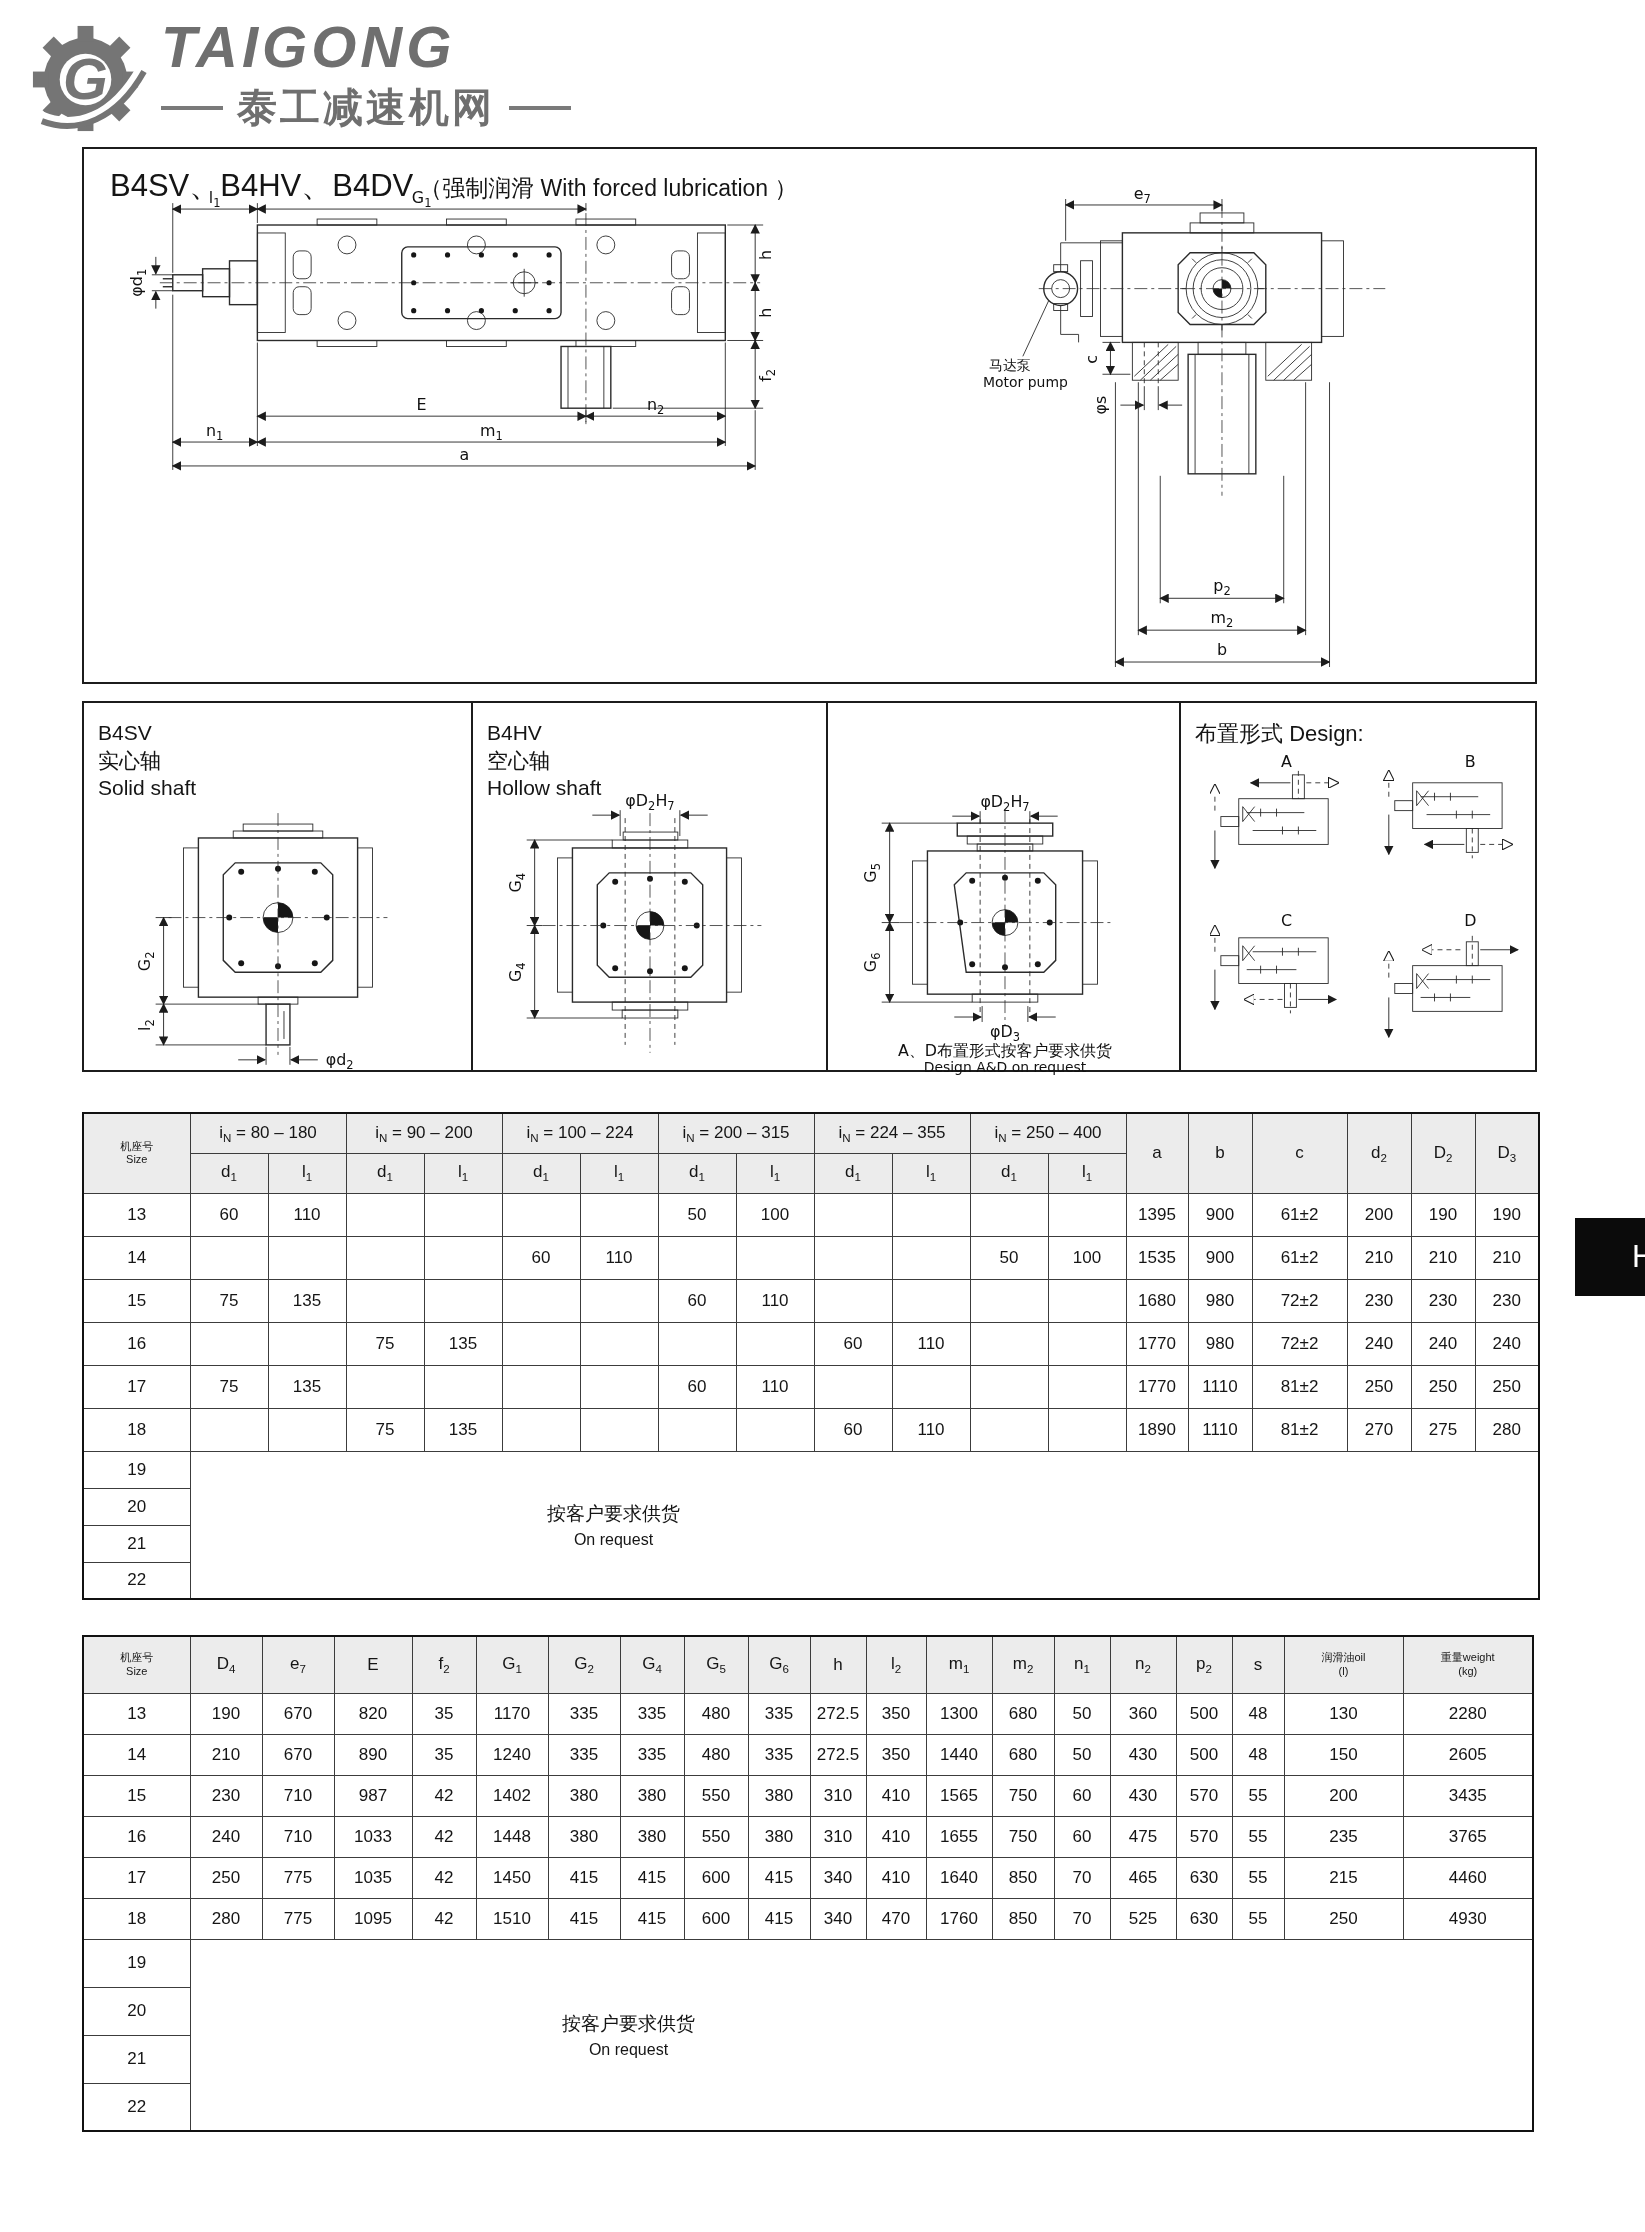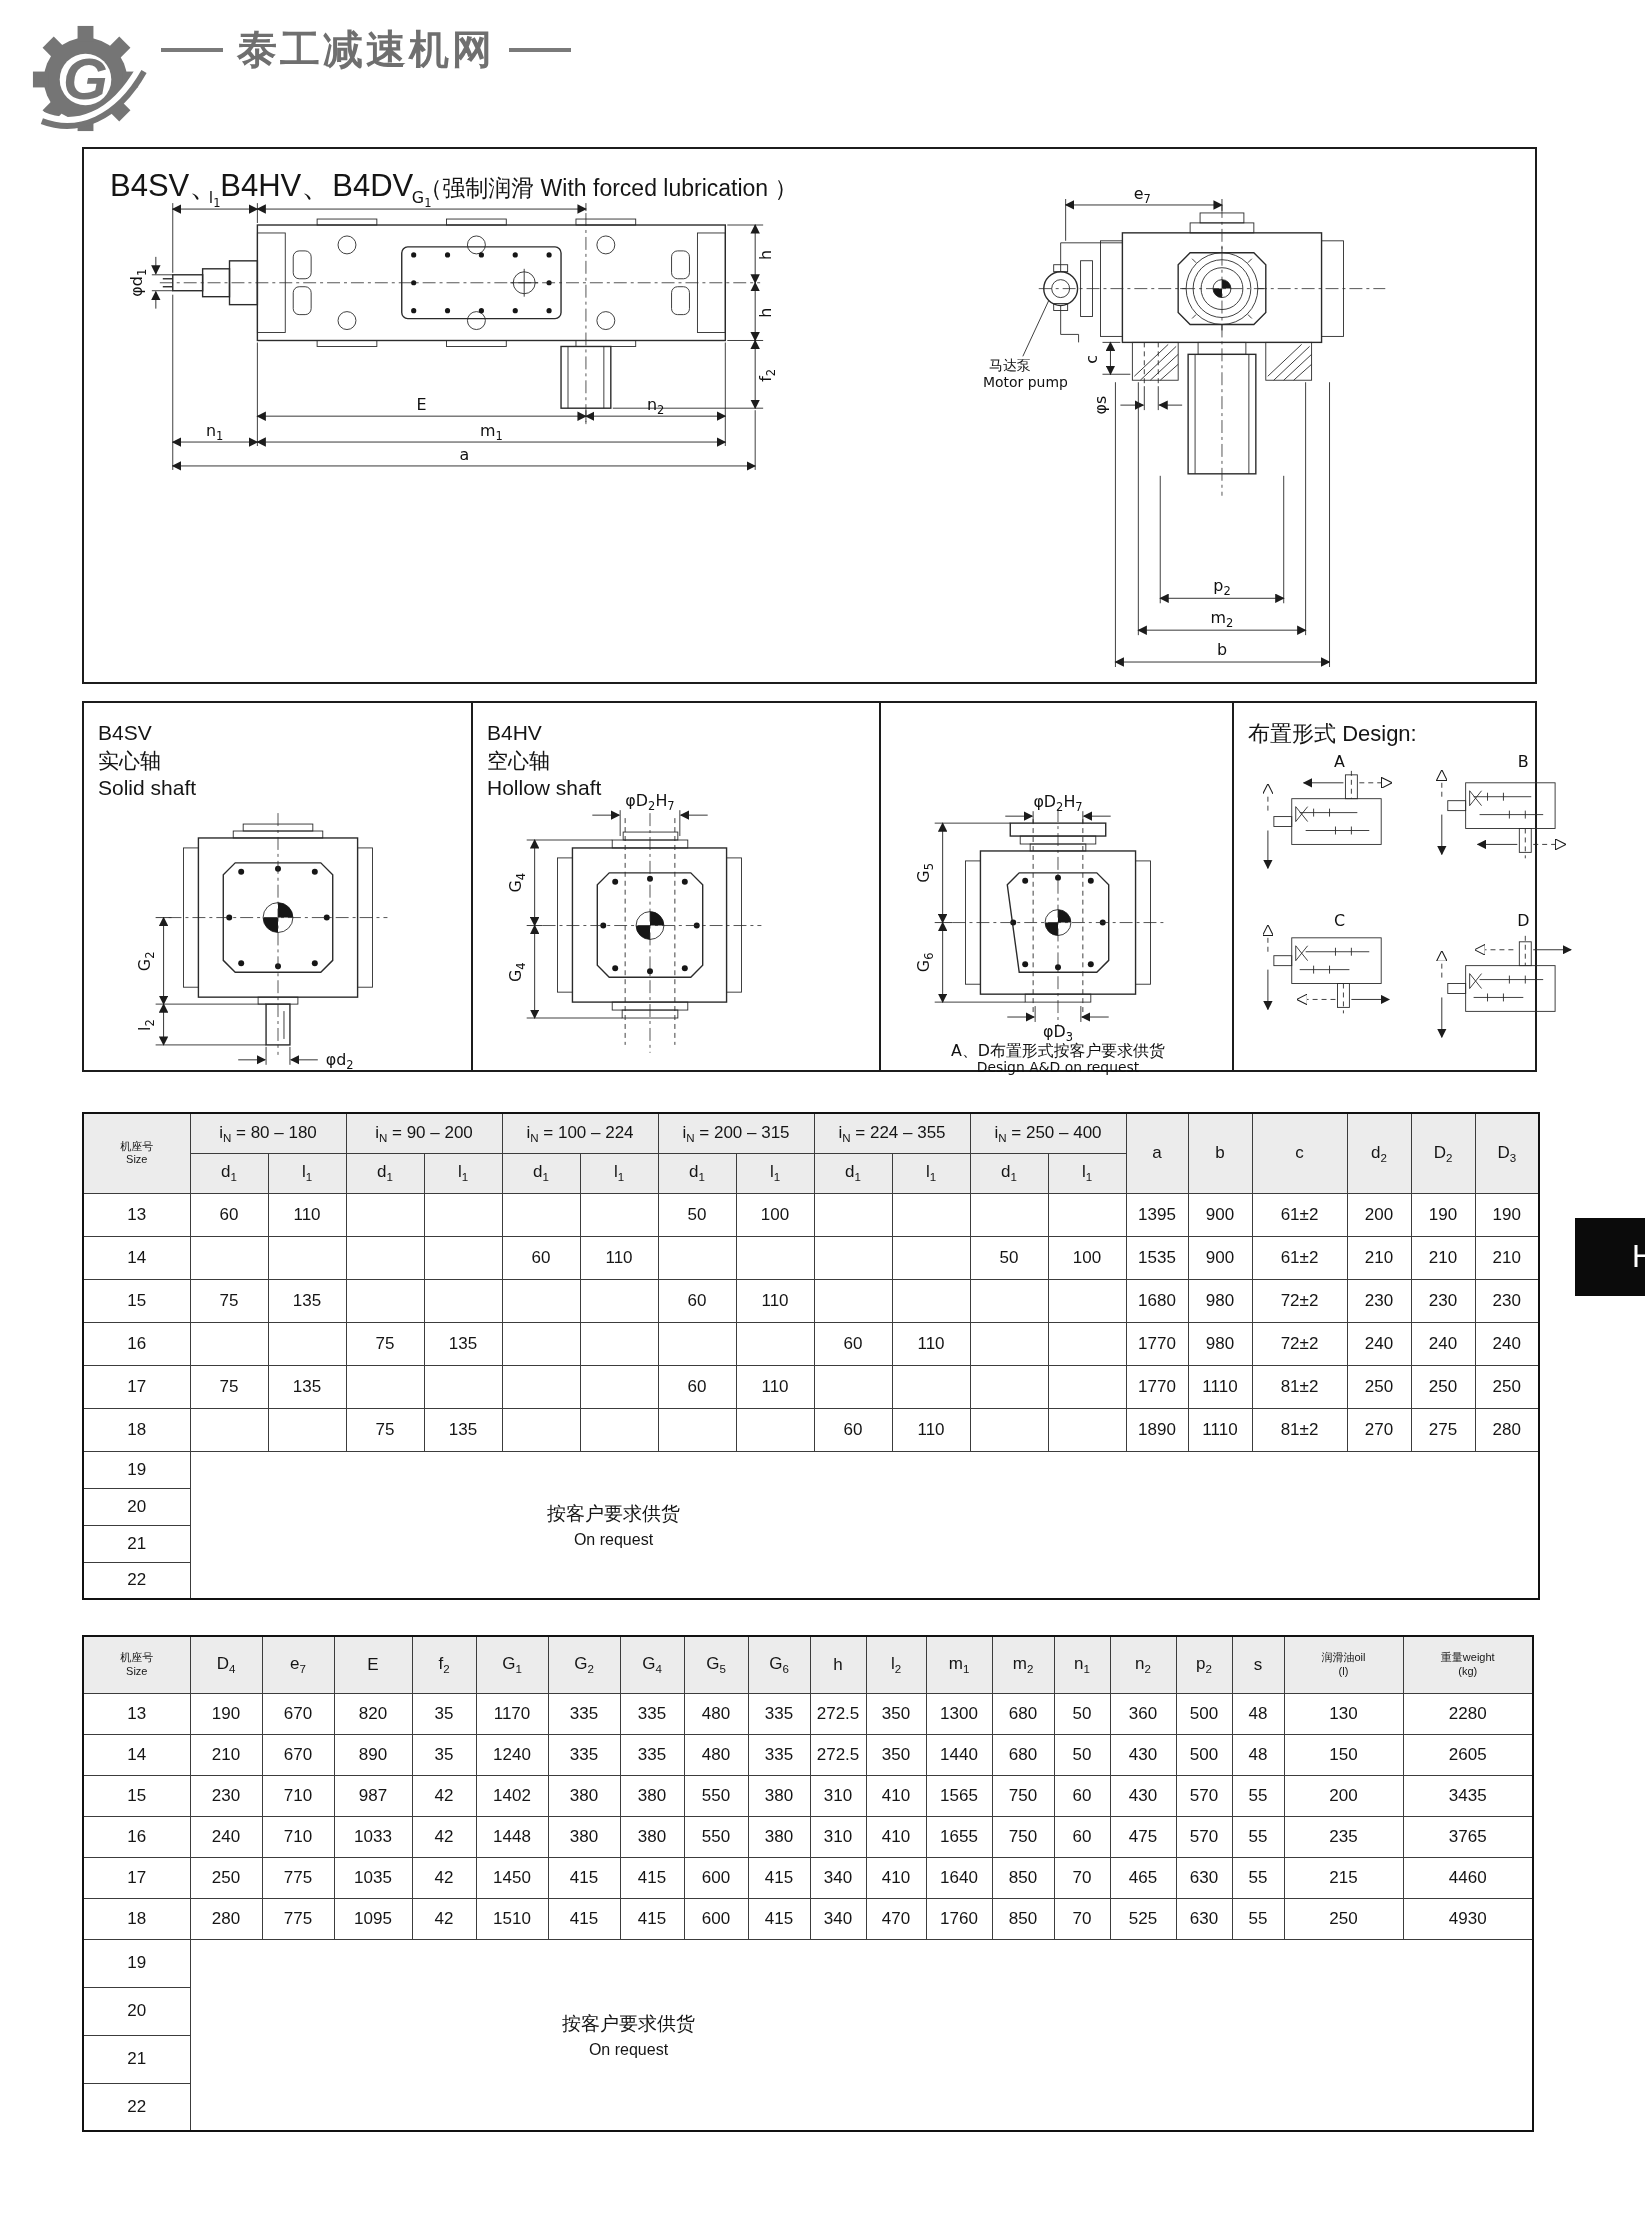--- a/index.html
+++ b/index.html
@@ -18,21 +18,21 @@
   
   .box1{position:absolute;left:82px;top:147px;width:1455px;height:537px;border:2px solid #1c1c1c;box-sizing:border-box;}
   .box1-title{position:absolute;left:26px;top:16px;white-space:nowrap;}
   .box1-title .models{font-size:31px;}
   .box1-title .note{font-size:23px;margin-left:6px;}
 
   .box2{position:absolute;left:82px;top:701px;width:1455px;height:371px;border:2px solid #1c1c1c;box-sizing:border-box;display:flex;}
   .panel{position:relative;box-sizing:border-box;border-right:2px solid #1c1c1c;}
   .panel:last-child{border-right:none;}
   .panel-head{position:absolute;left:14px;top:16px;font-size:21px;line-height:1.32;}
-  .p1{width:389px;} .p2{width:408px;} .p3{width:353px;} .p4{flex:1;}
+  .p1{width:389px;} .p2{width:355px;} .p3{width:353px;} .p4{flex:1;}
 
   
   .hb-tab{position:absolute;left:1575px;top:1218px;width:71px;height:78px;background:#0b0b0b;color:#fff;
           display:flex;align-items:center;justify-content:center;font-size:31px;letter-spacing:1px;padding-left:44px;}
 
   
   .twrap1{position:absolute;left:82px;top:1112px;}
   .twrap2{position:absolute;left:82px;top:1635px;}
   table{border-collapse:collapse;table-layout:fixed;border:2px solid #111;}
   th,td{border:1px solid #3c3c3c;text-align:center;vertical-align:middle;font-weight:normal;
@@ -86,20 +86,21 @@
         <rect x="20" y="85" width="16" height="16" transform="rotate(45 28 93)"></rect>
         <rect x="86" y="85" width="16" height="16" transform="rotate(45 94 93)"></rect>
       </g>
     </g>
     <circle cx="60" cy="62" r="26" fill="#fff"></circle>
     <text x="60" y="82" text-anchor="middle" font-size="58" font-weight="bold" font-style="italic" fill="#757575" font-family="Liberation Sans,sans-serif">G</text>
     <path d="M14,98 C50,114 88,100 116,50" stroke="#fff" stroke-width="9" fill="none"></path>
     <path d="M16,104 C52,118 92,102 119,54" stroke="#757575" stroke-width="6" fill="none"></path>
   </svg>
   <div class="logo-text">
+    <div class="brand">TAIGONG</div>
     <div class="brand-sub">
       <span class="bar"></span>
       <span class="zh">泰工减速机网</span>
       <span class="bar"></span>
     </div>
   </div>
 </div>
 
 <div class="box1">
   <div class="box1-title">

